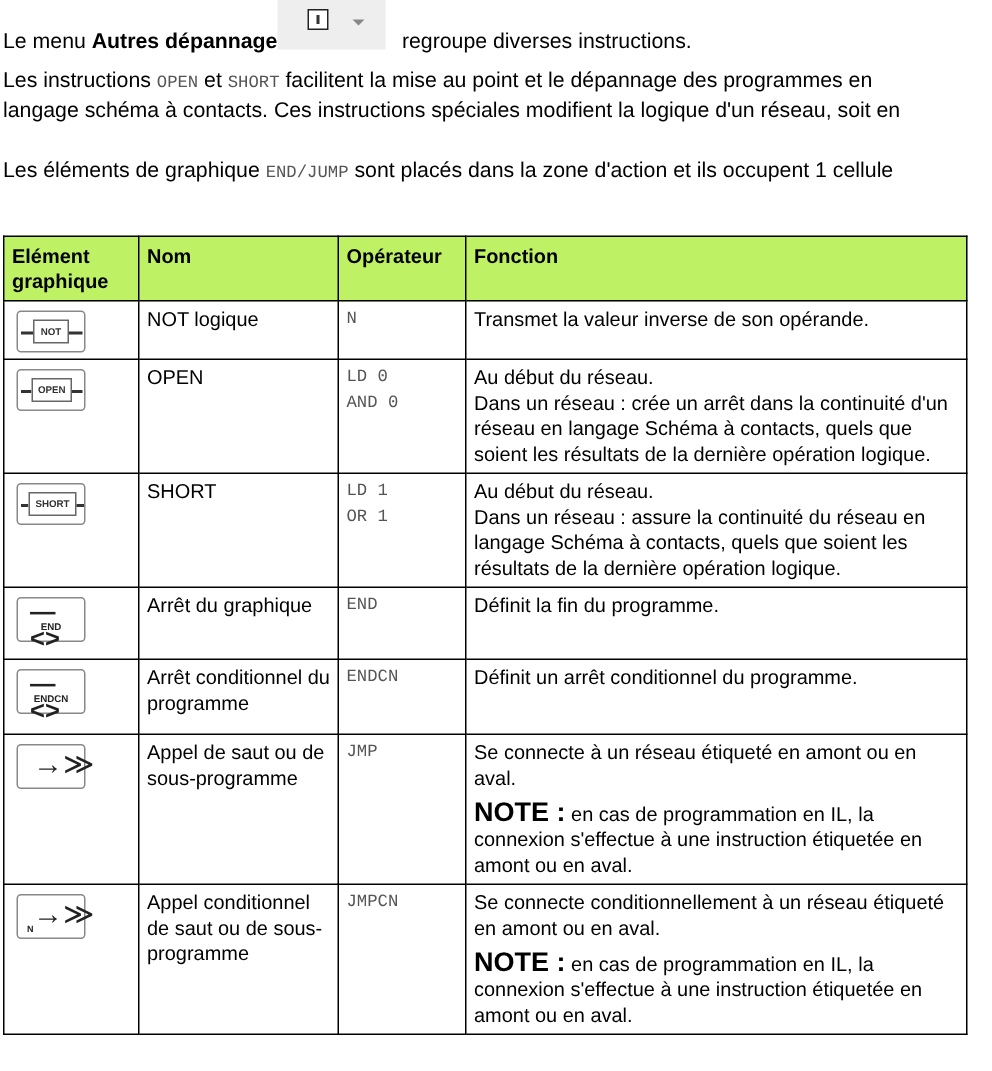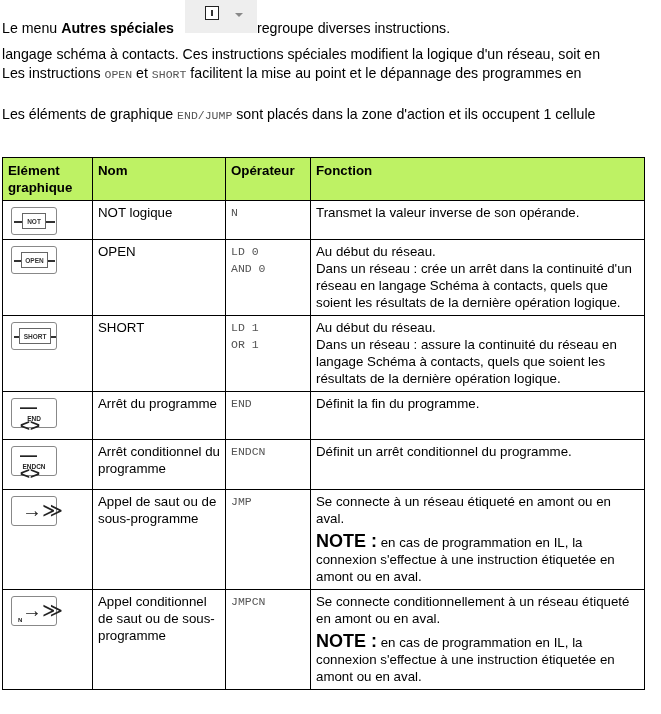--- a/index.html
+++ b/index.html
@@ -53,29 +53,29 @@
       font-size: 6.5px; font-weight: bold; color: #333; text-align: center; line-height: 16px; box-sizing: border-box;
     }
     .endsym { position: absolute; left: 8px; top: 0px; font-size: 17px; font-weight: bold; color: #222; line-height: 18px; }
     .endlbl { position: absolute; left: 0; right: 0; bottom: 0px; font-size: 6.5px; font-weight: bold; text-align: center; color: #222; }
     .jmpsym { position: absolute; left: 10px; top: 2px; font-size: 20px; color: #222; line-height: 22px; }
     .jmp-n { position: absolute; left: 6px; top: 15px; font-size: 6px; font-weight: bold; color: #222; }
   </style>
 </head>
 <body>
 
-<p class="p" id="p1"><span>Le menu </span><b>Autres spéciales</b><span style="display:inline-block;width:83px"></span><span>regroupe diverses instructions.</span></p>
+<p class="p" id="p1"><span>Le menu </span><b>Autres dépannage</b><span style="display:inline-block;width:83px"></span><span>regroupe diverses instructions.</span></p>
 <div class="menu-btn">
   <span class="plus-box"></span>
   <span class="caret"></span>
 </div>
 
 <div class="p" id="p2">
+  <div><span>Les instructions </span><span class="mono">OPEN</span><span> et </span><span class="mono">SHORT</span><span> facilitent la mise au point et le dépannage des programmes en</span></div>
   <div>langage schéma à contacts. Ces instructions spéciales modifient la logique d'un réseau, soit en</div>
-  <div><span>Les instructions </span><span class="mono">OPEN</span><span> et </span><span class="mono">SHORT</span><span> facilitent la mise au point et le dépannage des programmes en</span></div>
 </div>
 
 <div class="p" id="p3">
   <div><span>Les éléments de graphique </span><span class="mono">END/JUMP</span><span> sont placés dans la zone d'action et ils occupent 1 cellule</span></div>
 </div>
 
 <table>
   <colgroup>
       <col class="c1">
       <col class="c2">
@@ -147,21 +147,21 @@
       </td>
     </tr>
 
     <tr style="height:48px">
       <td>
         <div class="icon-box" style="height:30px">
           <span class="endsym">—&lt;&gt;</span>
           <span class="endlbl">END</span>
         </div>
       </td>
-      <td>Arrêt du programme</td>
+      <td>Arrêt du graphique</td>
       <td>
           <span class="mono fn-line">END</span>
         </td>
       <td>
           <span class="fn-line">Définit la fin du programme.</span>
         </td>
     </tr>
 
     <tr style="height:50px">
       <td>

